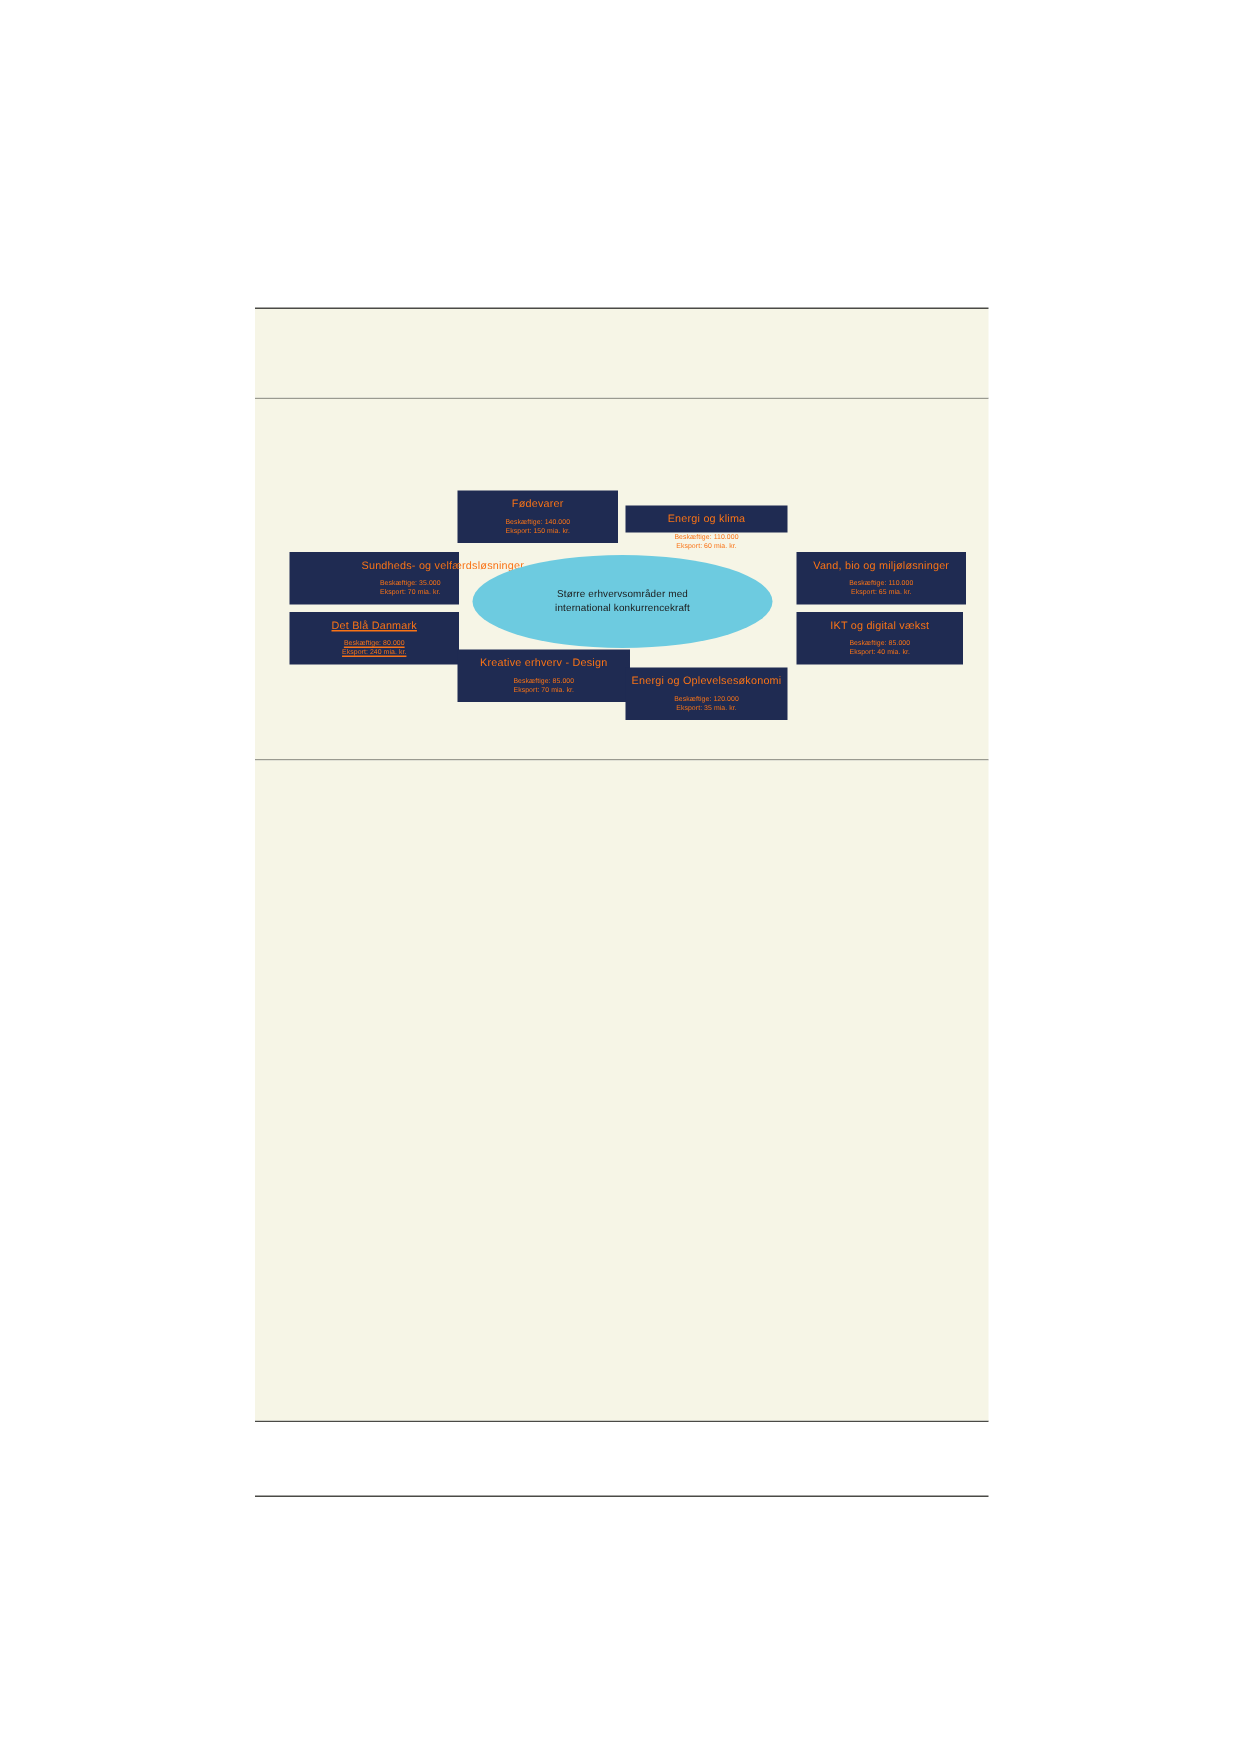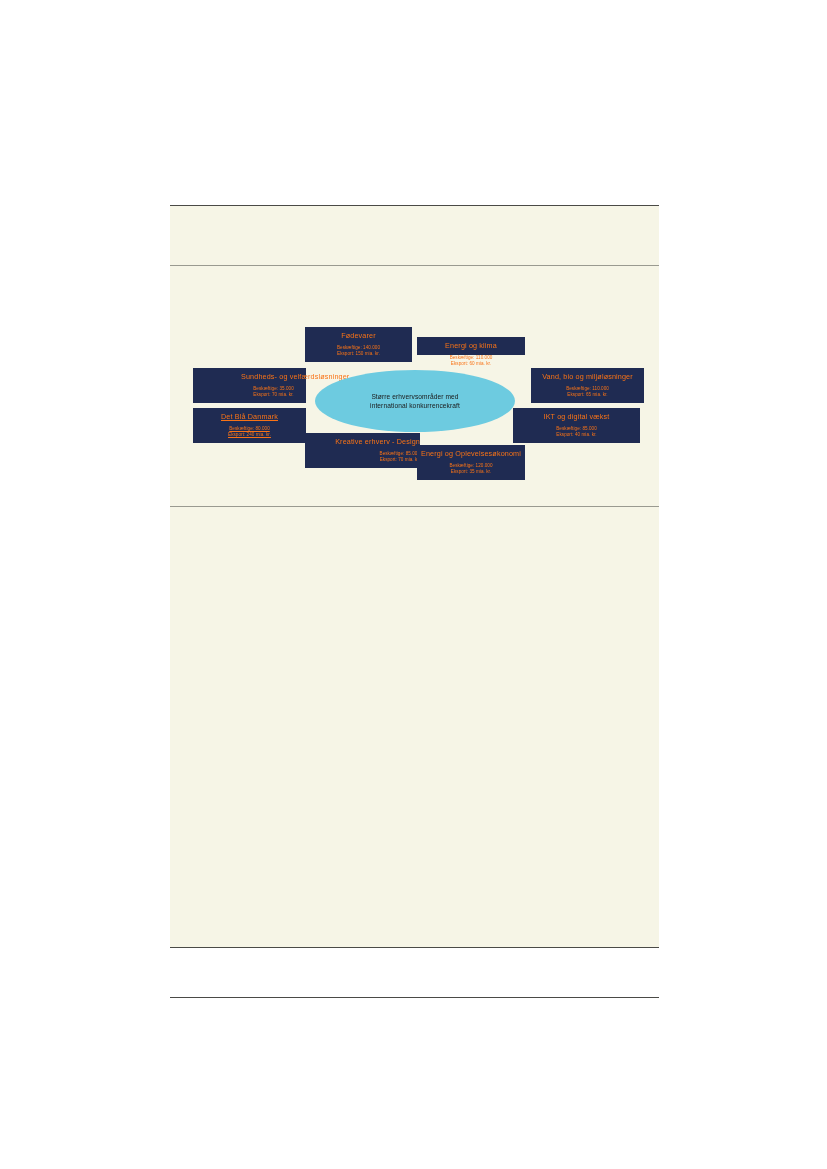--- a/index.html
+++ b/index.html
@@ -71,22 +71,22 @@
     letter-spacing: .05px;
     white-space: nowrap;
   }
 
   
   #node-fodevarer   { left: 135px; top:  61px; width: 107px; height: 35px; }
   #node-energi      { left: 247px; top:  71px; width: 108px; height: 18px; }
   #node-sundheds    { left:  23px; top: 102px; width: 113px; height: 35px; padding-left: 48px; }
   #node-vand        { left: 361px; top: 102px; width: 113px; height: 35px; }
   #node-blaa        { left:  23px; top: 142px; width: 113px; height: 35px; text-decoration: underline; }
-  #node-ikt         { left: 343px; top: 142px; width: 127px; height: 35px; }
-  #node-kreative    { left: 135px; top: 167px; width: 115px; height: 35px; text-align: right; }
+  #node-ikt         { left: 361px; top: 142px; width: 111px; height: 35px; }
+  #node-kreative    { left: 135px; top: 167px; width: 115px; height: 35px; }
   #node-turisme     { left: 247px; top: 179px; width: 108px; height: 35px; }
 
   
   #center-ellipse {
     position: absolute;
     left: 145px;
     top: 104px;
     width: 200px;
     height: 62px;
     background: #6dcbe0;

